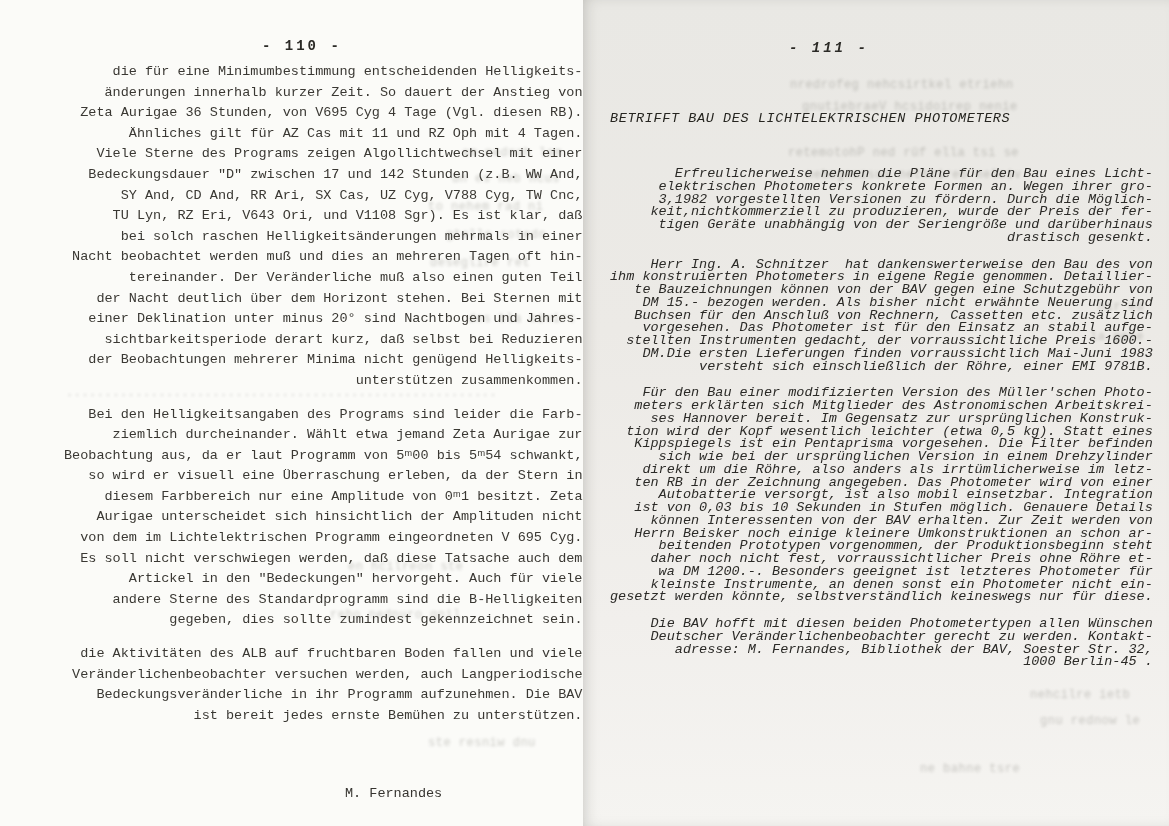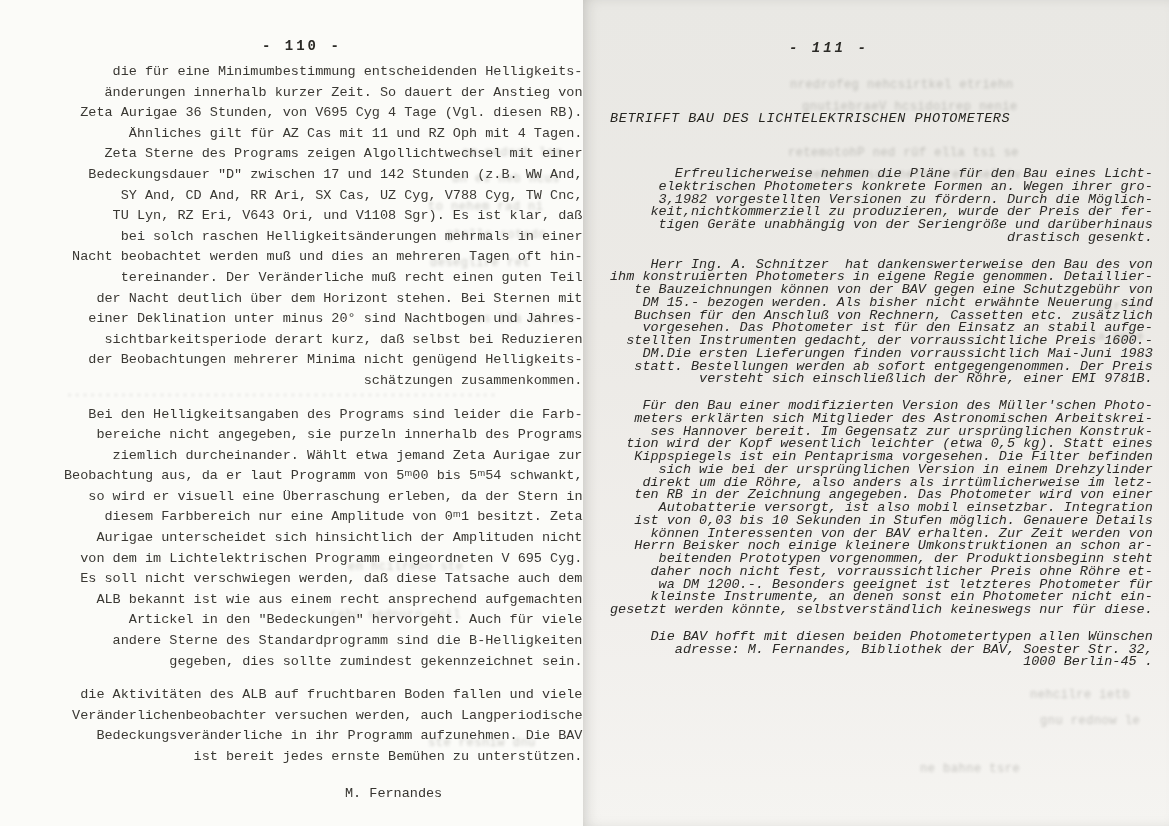--- a/index.html
+++ b/index.html
@@ -61,44 +61,42 @@
   <div class="artifact gutter"></div>
 
   <div class="page left">
     <div class="pagenum">- 110 -</div>
     <div class="body">
         <div class="para">
           <div class="line">die für eine Minimumbestimmung entscheidenden Helligkeits-</div>
           <div class="line">änderungen innerhalb kurzer Zeit. So dauert der Anstieg von</div>
           <div class="line">Zeta Aurigae 36 Stunden, von V695 Cyg 4 Tage (Vgl. diesen RB).</div>
           <div class="line">Ähnliches gilt für AZ Cas mit 11 und RZ Oph mit 4 Tagen.</div>
-          <div class="line">Zeta Sterne des Programs zeigen Algollichtwechsel mit einer</div>
+          <div class="line">Viele Sterne des Programs zeigen Algollichtwechsel mit einer</div>
           <div class="line">Bedeckungsdauer "D" zwischen 17 und 142 Stunden (z.B. WW And,</div>
           <div class="line">SY And, CD And, RR Ari, SX Cas, UZ Cyg, V788 Cyg, TW Cnc,</div>
           <div class="line">TU Lyn, RZ Eri, V643 Ori, und V1108 Sgr). Es ist klar, daß</div>
           <div class="line">bei solch raschen Helligkeitsänderungen mehrmals in einer</div>
           <div class="line">Nacht beobachtet werden muß und dies an mehreren Tagen oft hin-</div>
-          <div class="line">tereinander. Der Veränderliche muß recht einen guten Teil</div>
+          <div class="line">tereinander. Der Veränderliche muß also einen guten Teil</div>
           <div class="line">der Nacht deutlich über dem Horizont stehen. Bei Sternen mit</div>
           <div class="line">einer Deklination unter minus 20° sind Nachtbogen und Jahres-</div>
           <div class="line">sichtbarkeitsperiode derart kurz, daß selbst bei Reduzieren</div>
           <div class="line">der Beobachtungen mehrerer Minima nicht genügend Helligkeits-</div>
-          <div class="line">schätzungen zusammenkommen.</div>
+          <div class="line">unterstützen zusammenkommen.</div>
         </div>
         <div class="para">
           <div class="line">Bei den Helligkeitsangaben des Programs sind leider die Farb-</div>
-          <div class="line">bereiche nicht angegeben, sie purzeln innerhalb des Programs</div>
           <div class="line">ziemlich durcheinander. Wählt etwa jemand Zeta Aurigae zur</div>
           <div class="line">Beobachtung aus, da er laut Programm von 5ᵐ00 bis 5ᵐ54 schwankt,</div>
           <div class="line">so wird er visuell eine Überraschung erleben, da der Stern in</div>
           <div class="line">diesem Farbbereich nur eine Amplitude von 0ᵐ1 besitzt. Zeta</div>
           <div class="line">Aurigae unterscheidet sich hinsichtlich der Amplituden nicht</div>
           <div class="line">von dem im Lichtelektrischen Programm eingeordneten V 695 Cyg.</div>
           <div class="line">Es soll nicht verschwiegen werden, daß diese Tatsache auch dem</div>
-          <div class="line">ALB bekannt ist wie aus einem recht ansprechend aufgemachten</div>
           <div class="line">Artickel in den "Bedeckungen" hervorgeht. Auch für viele</div>
           <div class="line">andere Sterne des Standardprogramm sind die B-Helligkeiten</div>
           <div class="line">gegeben, dies sollte zumindest gekennzeichnet sein.</div>
         </div>
         <div class="para">
           <div class="line">die Aktivitäten des ALB auf fruchtbaren Boden fallen und viele</div>
           <div class="line">Veränderlichenbeobachter versuchen werden, auch Langperiodische</div>
           <div class="line">Bedeckungsveränderliche in ihr Programm aufzunehmen. Die BAV</div>
           <div class="line">ist bereit jedes ernste Bemühen zu unterstützen.</div>
         </div>
@@ -120,21 +118,20 @@
         </div>
         <div class="para">
           <div class="line">Herr Ing. A. Schnitzer  hat dankenswerterweise den Bau des von</div>
           <div class="line">ihm konstruierten Photometers in eigene Regie genommen. Detaillier-</div>
           <div class="line">te Bauzeichnungen können von der BAV gegen eine Schutzgebühr von</div>
           <div class="line">DM 15.- bezogen werden. Als bisher nicht erwähnte Neuerung sind</div>
           <div class="line">Buchsen für den Anschluß von Rechnern, Cassetten etc. zusätzlich</div>
           <div class="line">vorgesehen. Das Photometer ist für den Einsatz an stabil aufge-</div>
           <div class="line">stellten Instrumenten gedacht, der vorraussichtliche Preis 1600.-</div>
           <div class="line">DM.Die ersten Lieferungen finden vorraussichtlich Mai-Juni 1983</div>
-          <div class="line">statt. Bestellungen werden ab sofort entgegengenommen. Der Preis</div>
           <div class="line">versteht sich einschließlich der Röhre, einer EMI 9781B.</div>
         </div>
         <div class="para">
           <div class="line">Für den Bau einer modifizierten Version des Müller'schen Photo-</div>
           <div class="line">meters erklärten sich Mitglieder des Astronomischen Arbeitskrei-</div>
           <div class="line">ses Hannover bereit. Im Gegensatz zur ursprünglichen Konstruk-</div>
           <div class="line">tion wird der Kopf wesentlich leichter (etwa 0,5 kg). Statt eines</div>
           <div class="line">Kippspiegels ist ein Pentaprisma vorgesehen. Die Filter befinden</div>
           <div class="line">sich wie bei der ursprünglichen Version in einem Drehzylinder</div>
           <div class="line">direkt um die Röhre, also anders als irrtümlicherweise im letz-</div>
@@ -144,20 +141,21 @@
           <div class="line">können Interessenten von der BAV erhalten. Zur Zeit werden von</div>
           <div class="line">Herrn Beisker noch einige kleinere Umkonstruktionen an schon ar-</div>
           <div class="line">beitenden Prototypen vorgenommen, der Produktionsbeginn steht</div>
           <div class="line">daher noch nicht fest, vorraussichtlicher Preis ohne Röhre et-</div>
           <div class="line">wa DM 1200.-. Besonders geeignet ist letzteres Photometer für</div>
           <div class="line">kleinste Instrumente, an denen sonst ein Photometer nicht ein-</div>
           <div class="line">gesetzt werden könnte, selbstverständlich keineswegs nur für diese.</div>
         </div>
         <div class="para">
           <div class="line">Die BAV hofft mit diesen beiden Photometertypen allen Wünschen</div>
+          <div class="line">Deutscher Veränderlichenbeobachter gerecht zu werden. Kontakt-</div>
           <div class="line">adresse: M. Fernandes, Bibliothek der BAV, Soester Str. 32,</div>
           <div class="line">1000 Berlin-45 .</div>
         </div>
       </div>
   </div>
 
   <div class="ghost-layer">
       <div class="ghost" style="left: 462px; top: 146px;">am nedroh lam</div>
       <div class="ghost" style="left: 452px; top: 172px;">dn es neb hcus</div>
       <div class="ghost" style="left: 428px; top: 200px;">to nehem rad ni</div>

